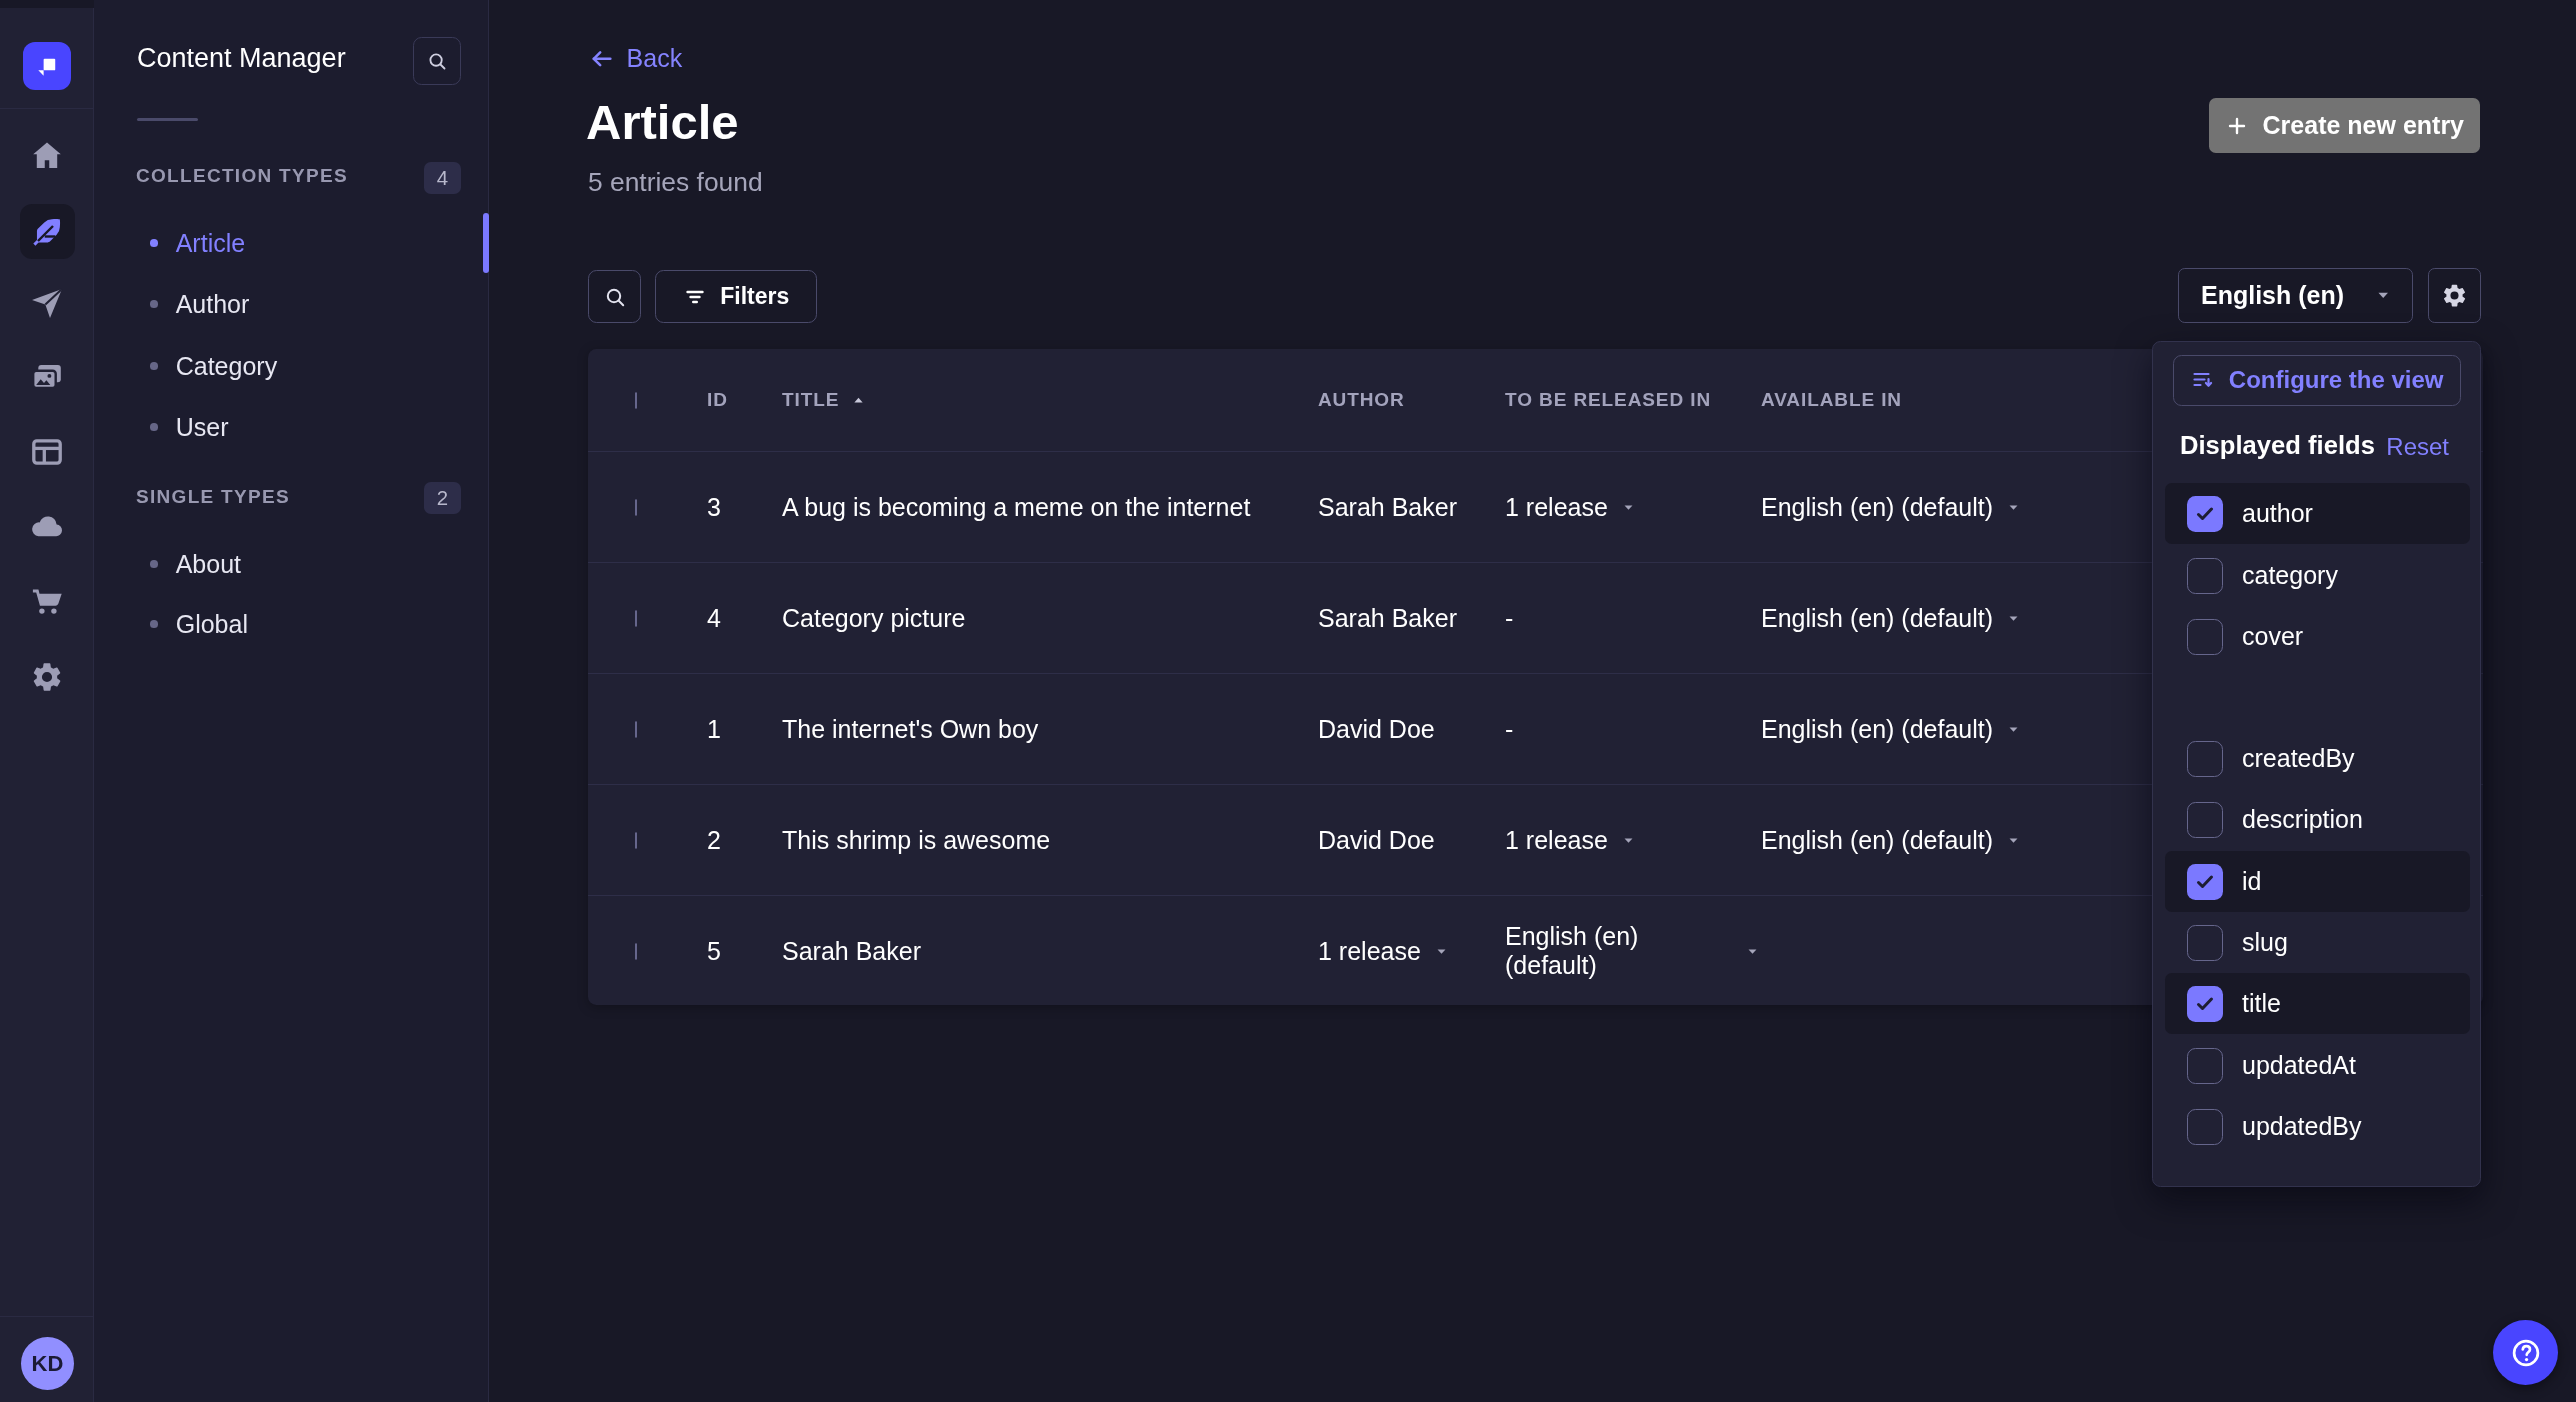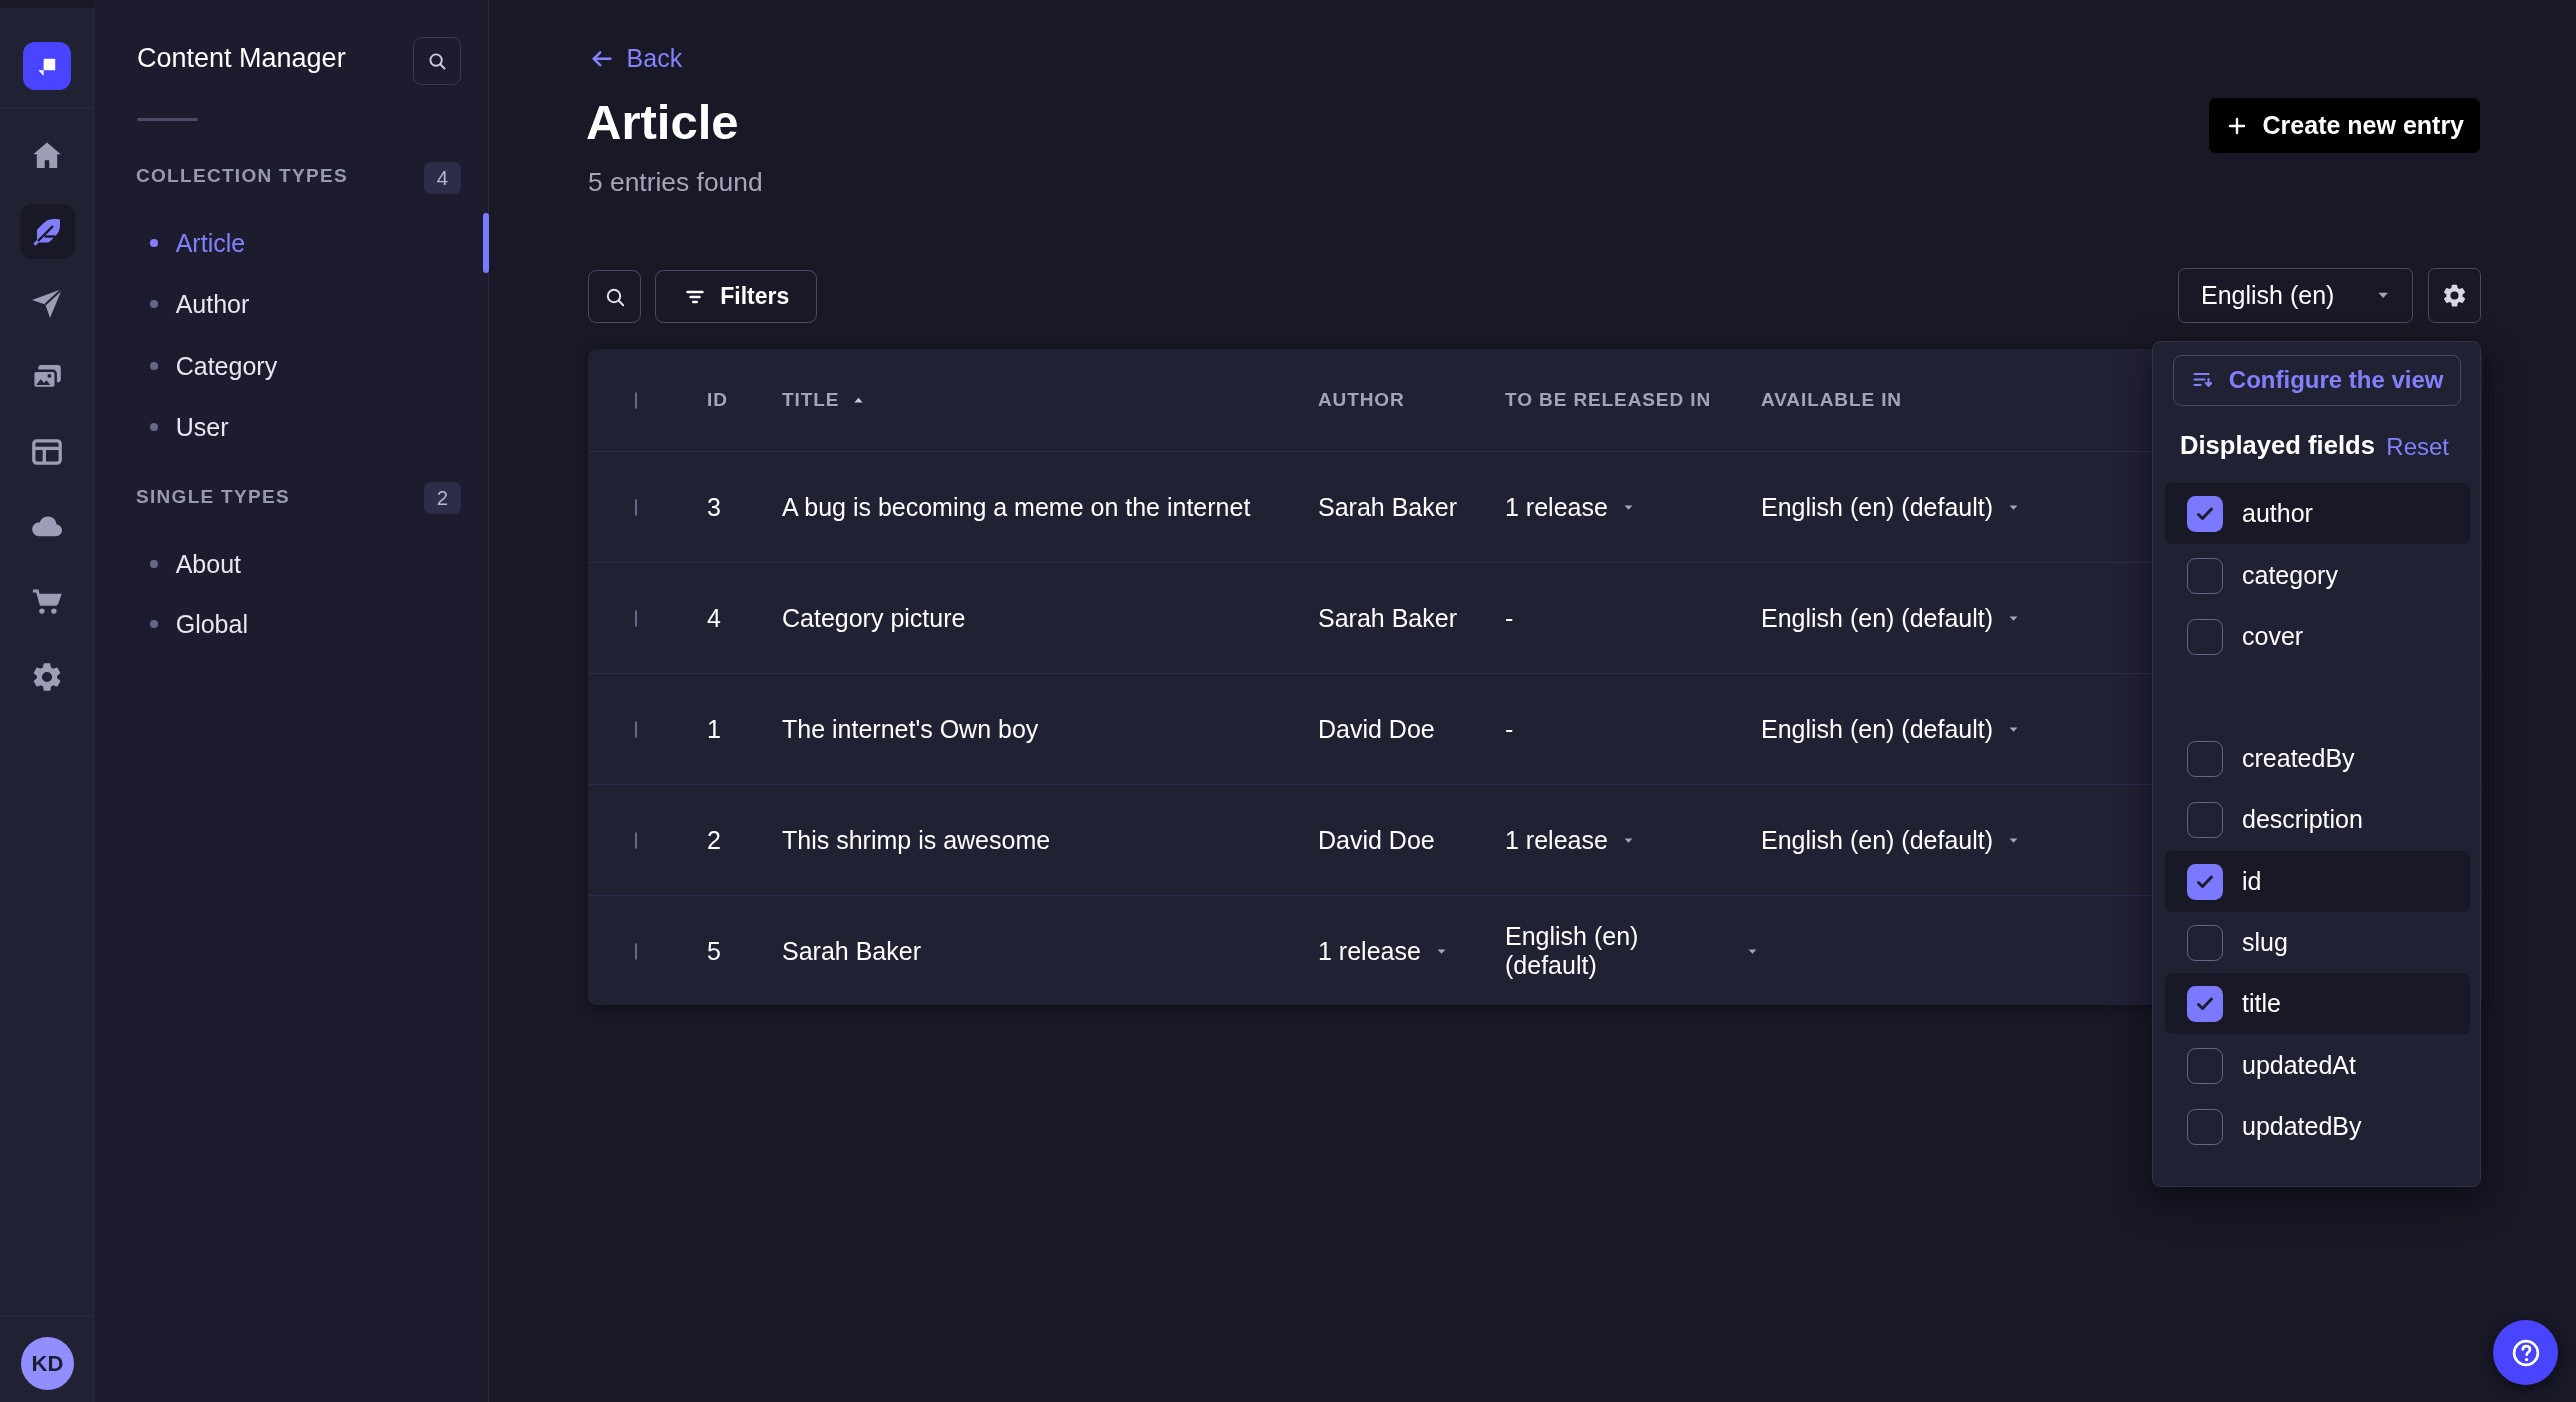--- a/index.html
+++ b/index.html
@@ -46,36 +46,36 @@
   .snav-item.active .lbl { color:#8280ff; }
   .snav-thumb { position:absolute; left:389px; top:213px; width:6px; height:60px;
                 border-radius:3.4px; background:#7b79ff; cursor:grab; }
 
   
   .back-link { position:absolute; left:589px; top:44px; display:flex; align-items:center; gap:12px;
                color:#8583ff; font-size:25px; cursor:pointer; text-decoration:none; }
   .page-title { position:absolute; left:586px; top:94px; font-size:49px; font-weight:700; color:#fff; }
   .page-subtitle { position:absolute; left:588px; top:167px; font-size:26.4px; color:#a5a5ba; }
   .create-btn { position:absolute; left:2209px; top:98px; width:271px; height:55px;
-                background:#000000; border:none; border-radius:6.8px; color:#fff; cursor:pointer;
+                background:#737373; border:none; border-radius:6.8px; color:#fff; cursor:pointer;
                 display:flex; align-items:center; justify-content:center; gap:13.6px;
                 font-size:25px; font-weight:600; font-family:inherit; }
 
   
   .tb-search { position:absolute; left:588px; top:270px; width:53px; height:53px;
                border:0.9px solid #4a4a6a; border-radius:8.5px; background:transparent; color:#e2e2ee;
                display:flex; align-items:center; justify-content:center; cursor:pointer; }
   .tb-filters { position:absolute; left:655px; top:270px; width:162px; height:53px;
                 border:0.9px solid #4a4a6a; border-radius:8.5px; background:transparent; color:#fff;
                 display:flex; align-items:center; justify-content:center; gap:13.6px;
                 font-size:23px; font-weight:600; font-family:inherit; cursor:pointer; }
   .locale-select { position:absolute; left:2178px; top:268px; width:235px; height:55px;
                    border:0.9px solid #4a4a6a; border-radius:6.8px; background:transparent; color:#fff;
                    display:flex; align-items:center; justify-content:space-between;
-                   padding:0 19px 0 22px; font-size:25px; cursor:pointer; }
+                   padding:0 19px 0 22px; font-size:25px; cursor:pointer;font-weight:bold; }
   .gear-btn { position:absolute; left:2428px; top:268px; width:53px; height:55px;
               border:0.9px solid #4a4a6a; border-radius:6.8px; background:transparent; color:#d6d6e4;
               display:flex; align-items:center; justify-content:center; cursor:pointer; }
 
   
   .card { position:absolute; left:588px; top:349px; width:1895px; height:656px;
           background:#212134; border-radius:8.5px; box-shadow:0 2.6px 10.2px rgba(0,0,0,.25); }
   .trow { display:grid; grid-template-columns:47px 72px 75px 536px 187px 256px 1fr;
           align-items:center; height:111px; border-top:0.9px solid #2e2e48; }
   .trow.head { height:102px; border-top:none; }

